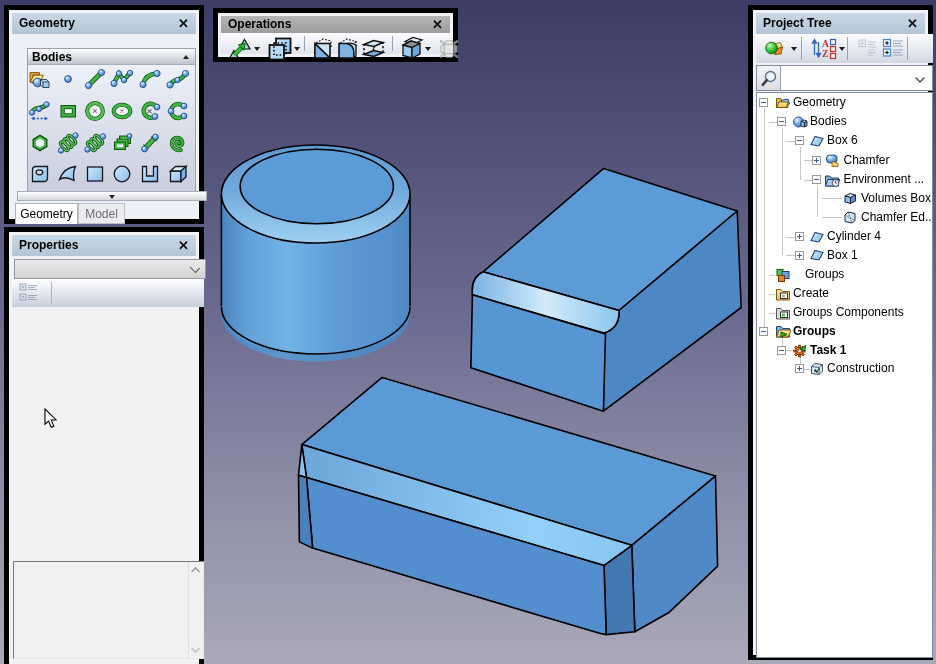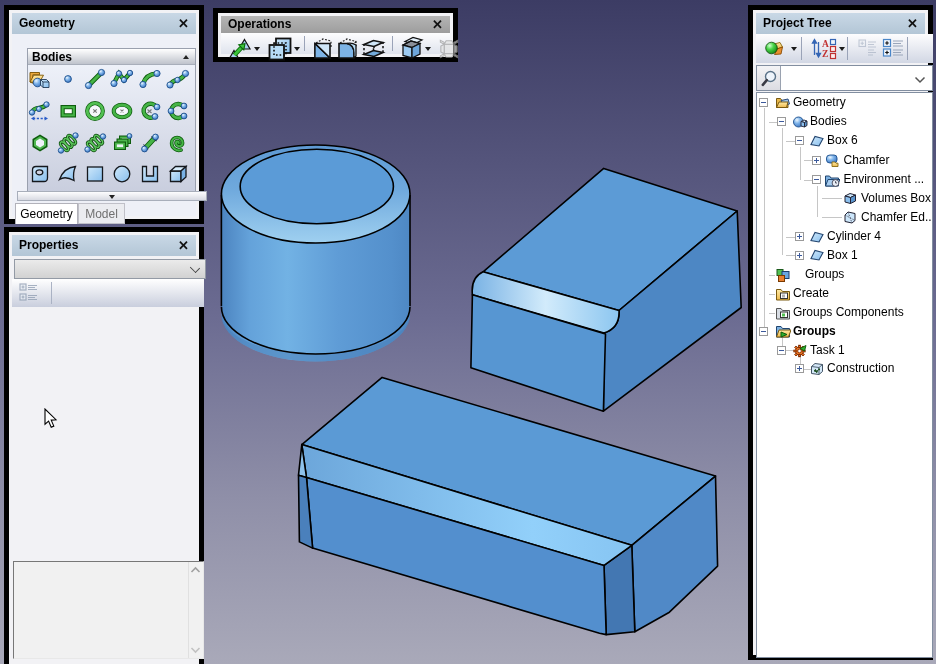--- a/index.html
+++ b/index.html
@@ -467,21 +467,21 @@
             <rect x="10.8" y="8.1" width="2.4" height="1.8"></rect>
             <rect x="3" y="4.4" width="2" height="2" transform="rotate(45 4 5.4)"></rect>
             <rect x="10" y="4.4" width="2" height="2" transform="rotate(45 11 5.4)"></rect>
             <rect x="3" y="11.6" width="2" height="2" transform="rotate(45 4 12.6)"></rect>
             <rect x="10" y="11.6" width="2" height="2" transform="rotate(45 11 12.6)"></rect>
           </g>
         </g>
         <circle cx="7.5" cy="9" r="1.8" fill="#fff" stroke="#7a2a00" stroke-width="0.8"></circle>
         <path d="M8,6.5 L14,3.5 L12.5,9 Z" fill="#30b030" stroke="#0a5a0a" stroke-width="0.9"></path>
       </svg>
-      <span class="abs t12" style="left:53.0px;top:247.8px;font-weight:normal;line-height:19px">Task 1</span>
+      <span class="abs t12" style="left:53.0px;top:247.8px;font-weight:bold;line-height:19px">Task 1</span>
       <span class="exp" style="left:38.0px;top:271.0px">
         <i></i>
         <b></b>
       </span>
       <svg class="abs" style="left:52.0px;top:267.5px" width="16" height="16" viewBox="0 0 16 16">
         <path d="M2.5,5.5 L6,2.5 L13.5,3.5 L13.5,10.5 L10,13.5 L2.5,12.5 Z" fill="#d4e8f8" stroke="#456" stroke-width="1"></path>
         <path d="M2.5,5.5 L10,6.5 L13.5,3.5 M10,6.5 L10,13.5" fill="none" stroke="#456" stroke-width="0.9"></path>
         <path d="M8,10 l-2.5,0 m1,-1 l-1,1 1,1 M8,10 l2.5,-2 m-1.5,0 l1.5,0 0,1.2" stroke="#114411" stroke-width="0.9" fill="none"></path>
         <path d="M6.2,8 l1.6,4 m-2.6,-2.6 l4,1.6" stroke="#114411" stroke-width="0.9"></path>
       </svg>

